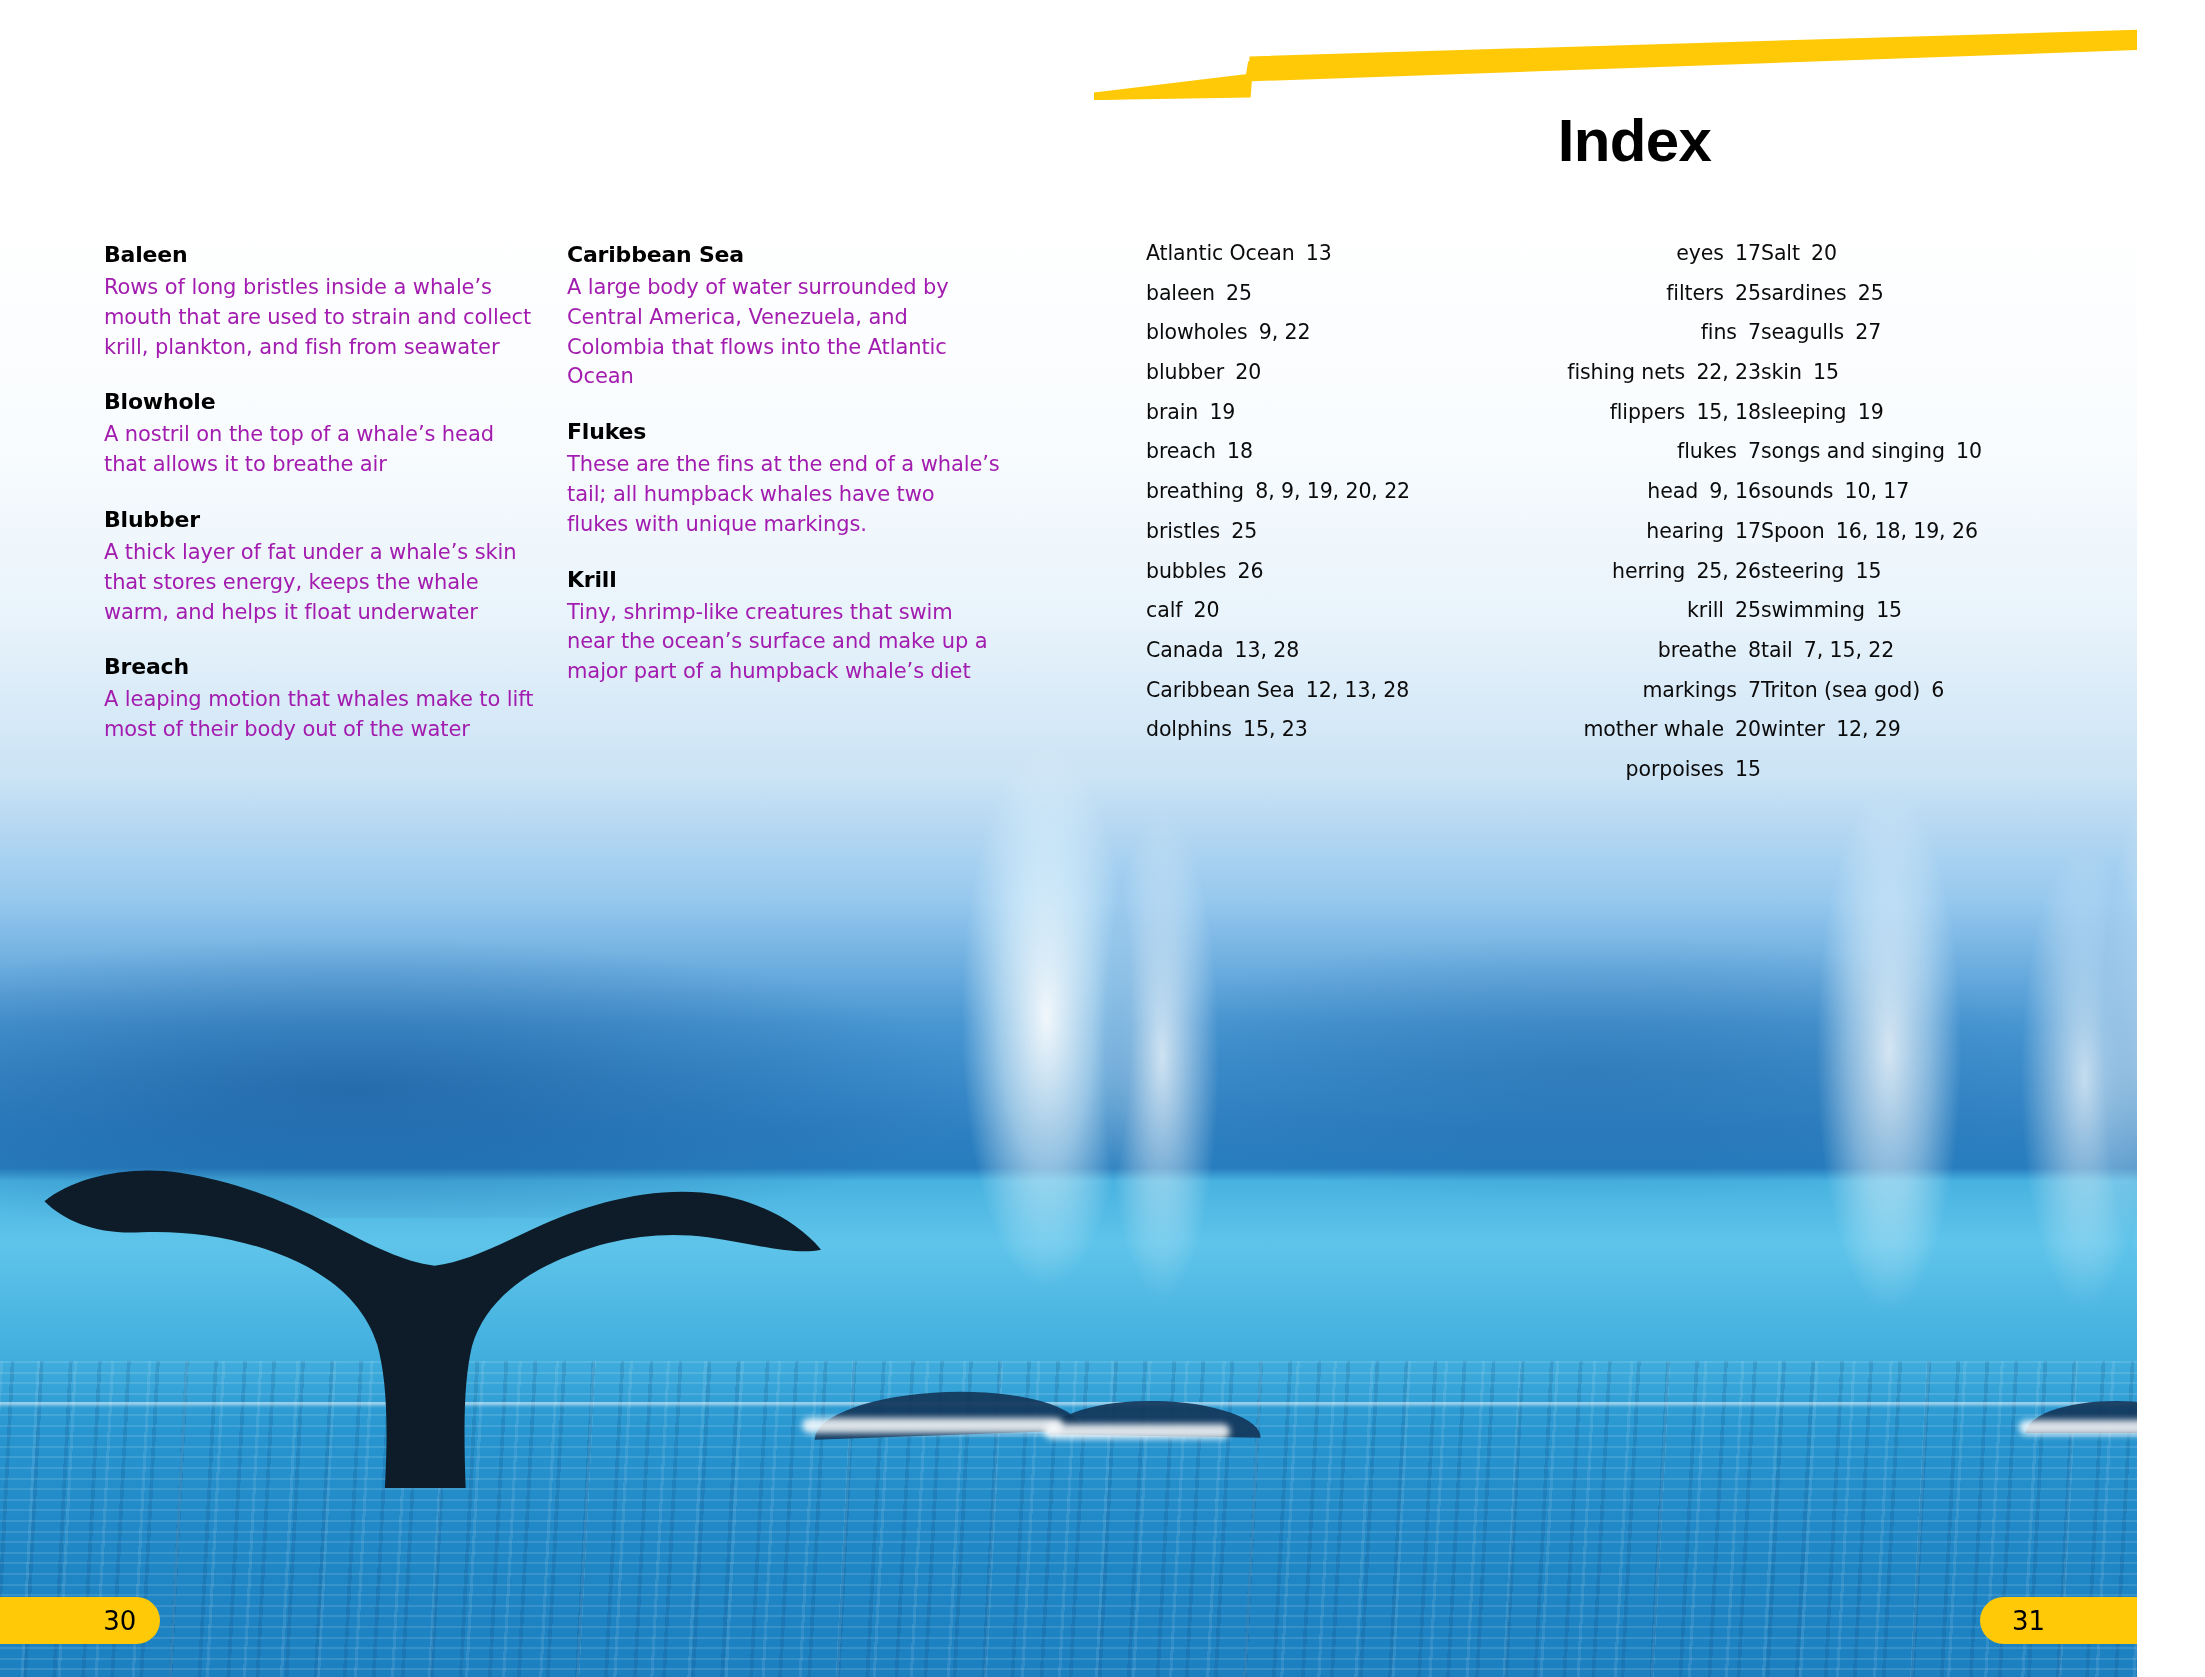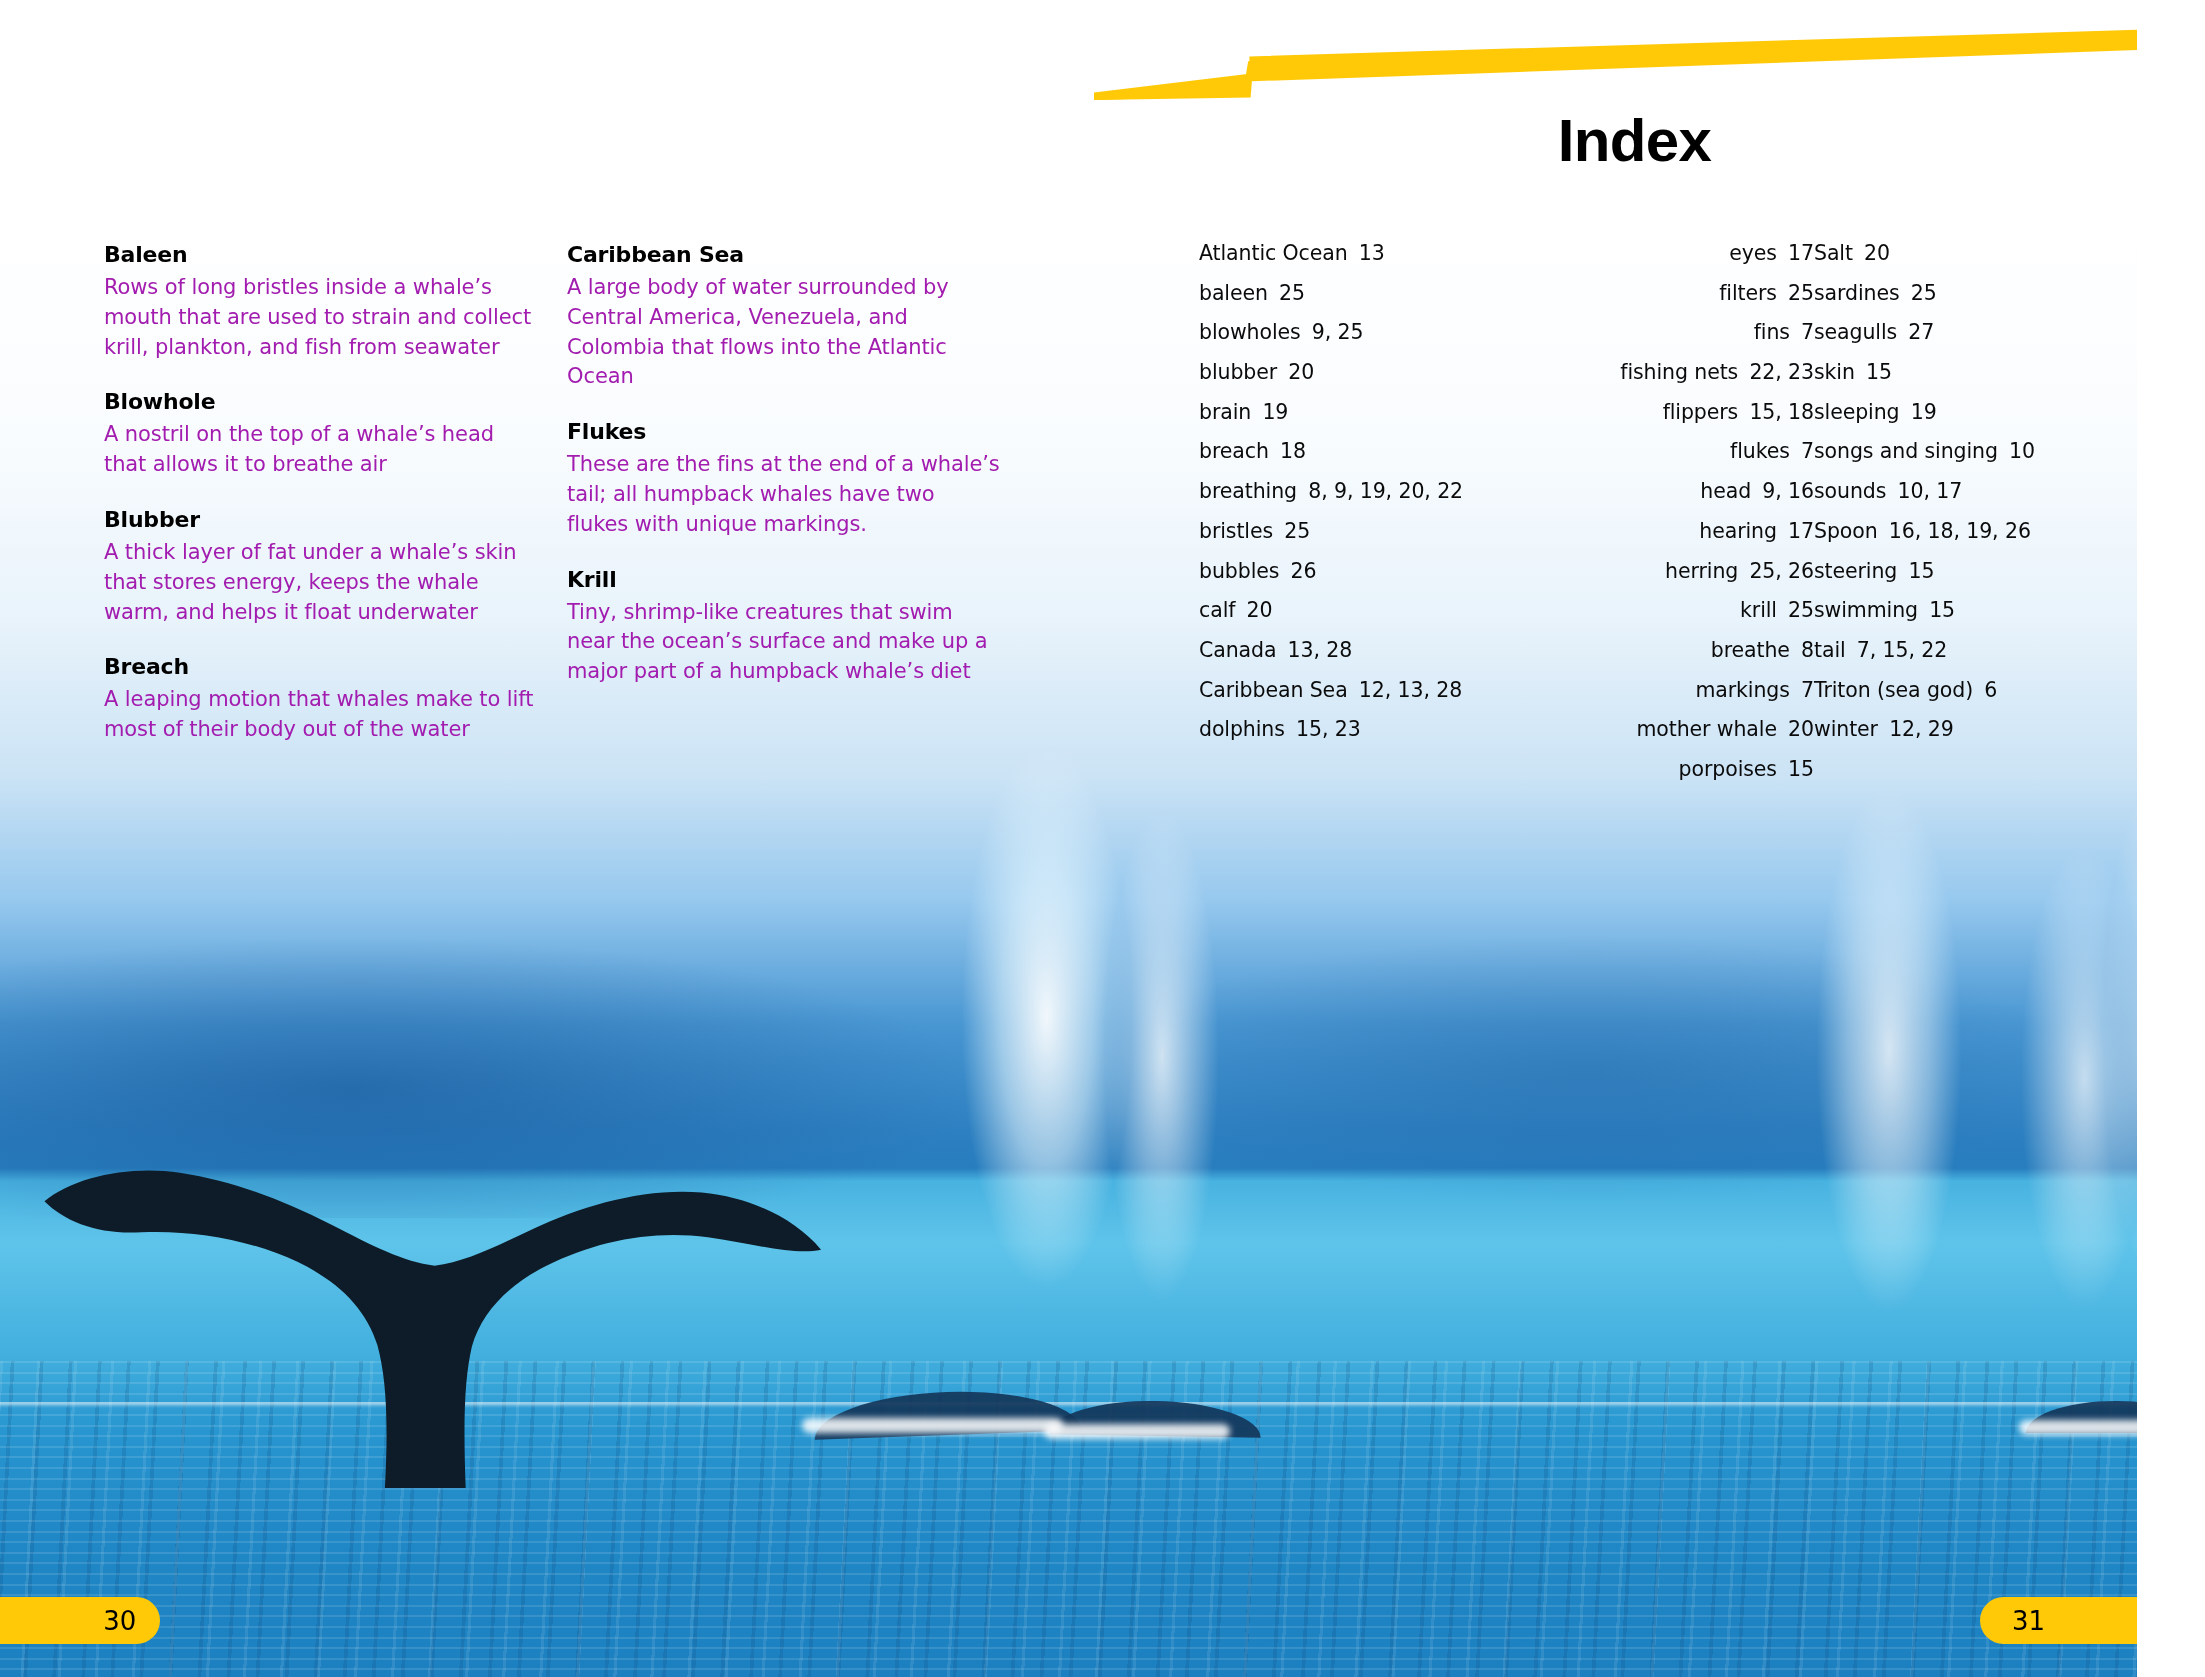--- a/index.html
+++ b/index.html
@@ -100,21 +100,21 @@
   .gloss-term{
     font-size:22px;font-weight:700;color:#000;margin:0 0 5px 0;line-height:1.18;
     font-family:"DejaVu Sans", sans-serif;letter-spacing:-0.2px;
   }
   .gloss-def{
     font-size:21px;font-weight:400;color:#a21caf;margin:0;line-height:1.42;
     font-family:"DejaVu Sans", sans-serif;letter-spacing:-0.1px;
   }
 
   
-  .index-cols{position:absolute;left:1199px;top:241px;width:957px;display:flex;gap:0;}
+  .index-cols{position:absolute;left:1146px;top:241px;width:957px;display:flex;gap:0;}
   .index-col{width:311px;}
   .index-col.c2{width:304px;text-align:right;}
   .index-col.c3{width:323px;}
   .index-entry{
     font-size:20.5px;line-height:1.18;color:#0b0b0b;margin-bottom:15.5px;
     font-family:"DejaVu Sans", sans-serif;letter-spacing:-0.1px;
     text-indent:0;padding-left:27px;
   }
   .index-entry > .ie-inner{display:inline;margin-left:-27px;}
   .index-entry .pages{margin-left:11.2px;white-space:normal;}
@@ -210,21 +210,21 @@
         <div class="gloss-term">Krill</div>
         <div class="gloss-def">Tiny, shrimp-like creatures that swim near the ocean’s surface and make up a major part of a humpback whale’s diet</div>
       </div>
     </div>
   </div>
 
   <div class="index-cols">
     <div class="index-col c1">
         <div class="index-entry"><span class="ie-inner"><span class="term">Atlantic Ocean</span><span class="pages">13</span></span></div>
         <div class="index-entry"><span class="ie-inner"><span class="term">baleen</span><span class="pages">25</span></span></div>
-        <div class="index-entry"><span class="ie-inner"><span class="term">blowholes</span><span class="pages">9, 25</span></span></div>
+        <div class="index-entry"><span class="ie-inner"><span class="term">blowholes</span><span class="pages">9, 22</span></span></div>
         <div class="index-entry"><span class="ie-inner"><span class="term">blubber</span><span class="pages">20</span></span></div>
         <div class="index-entry"><span class="ie-inner"><span class="term">brain</span><span class="pages">19</span></span></div>
         <div class="index-entry"><span class="ie-inner"><span class="term">breach</span><span class="pages">18</span></span></div>
         <div class="index-entry"><span class="ie-inner"><span class="term">breathing</span><span class="pages">8, 9, 19, 20, 22</span></span></div>
         <div class="index-entry"><span class="ie-inner"><span class="term">bristles</span><span class="pages">25</span></span></div>
         <div class="index-entry"><span class="ie-inner"><span class="term">bubbles</span><span class="pages">26</span></span></div>
         <div class="index-entry"><span class="ie-inner"><span class="term">calf</span><span class="pages">20</span></span></div>
         <div class="index-entry"><span class="ie-inner"><span class="term">Canada</span><span class="pages">13, 28</span></span></div>
         <div class="index-entry"><span class="ie-inner"><span class="term">Caribbean Sea</span><span class="pages">12, 13, 28</span></span></div>
         <div class="index-entry"><span class="ie-inner"><span class="term">dolphins</span><span class="pages">15, 23</span></span></div>

